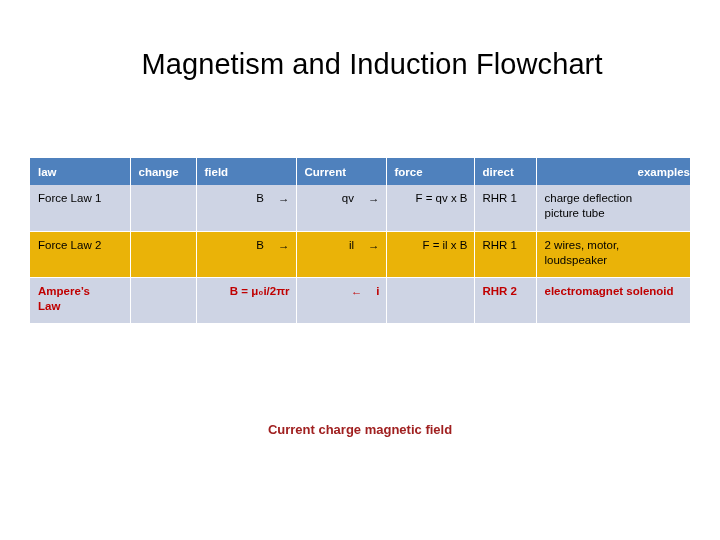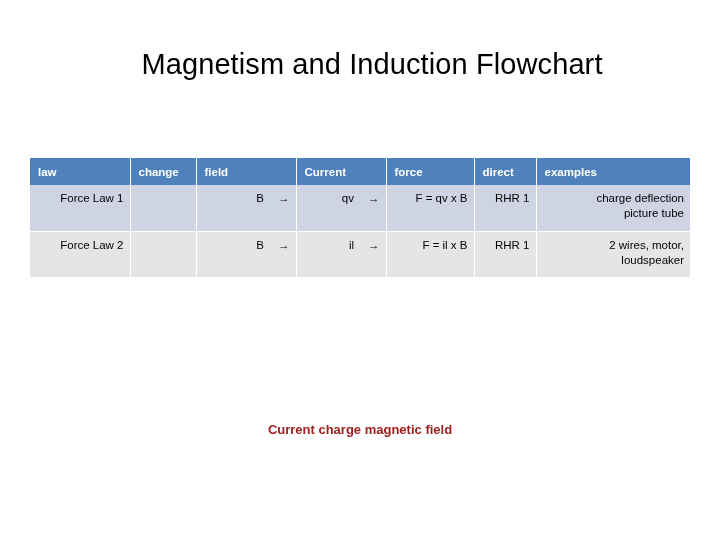--- a/index.html
+++ b/index.html
@@ -61,42 +61,42 @@
     font-size: 11.5px;
     font-weight: 700;
     text-align: left;
     padding: 7px 0 7px 8px;
     border: none;
     border-right: 1px solid #ffffff;
     vertical-align: middle;
     height: 27px;
     box-sizing: border-box;
   }
-  table.flowchart th:last-child { border-right: none; }
+  table.flowchart th:last-child { border-right: none; text-align: right; }
 
   table.flowchart td {
     font-size: 11.5px;
     color: #000000;
     padding: 6px 6px 6px 8px;
     border: none;
     border-right: 1px solid #ffffff;
     border-bottom: 1px solid #ffffff;
     vertical-align: top;
     height: 46px;
     box-sizing: border-box;
     line-height: 15px;
   }
   table.flowchart td:last-child { border-right: none; }
 
   tr.band-dark td  { background: #CED4E4; }
-  tr.band-light td { background: #e5e5e5; }
+  tr.band-light td { background: #eab308; }
 
   tr.row-red td { color: #C00000; font-weight: 700; }
 
-  .cell-left   { text-align: right; }
+  .cell-left   { text-align: left; }
   .cell-center { text-align: right; }
 
   .cell-pad-r { padding-right: 14px; }
 
   .arrow-cell {
     text-align: right;
     white-space: nowrap;
   }
   .arrow-cell .sym { display: inline-block; }
   .arrow-cell .arrow { display: inline-block; margin-left: 14px; }
@@ -174,20 +174,36 @@
             <span class="sym">il</span><span class="arrow">→</span>
           </td>
           <td class="cell-center">F = il x B</td>
           <td class="cell-left">RHR 1</td>
           <td class="cell-left">
             <span class="stack-line">2 wires, motor,</span>
             <span class="stack-line">loudspeaker</span>
           </td>
         </tr>
 
+        <tr class="band-dark row-red">
+          <td class="cell-left">
+            <span class="stack-line">Ampere’s</span>
+            <span class="stack-line">Law</span>
+          </td>
+          <td class="cell-left"></td>
+          <td class="cell-center">B = μ₀i/2πr</td>
+          <td class="arrow-cell cell-left">
+            <span class="sym">←</span><span class="arrow">i</span>
+          </td>
+          <td class="cell-center"></td>
+          <td class="cell-left">RHR 2</td>
+          <td class="cell-left">
+            <span class="stack-line">electromagnet solenoid</span>
+          </td>
+        </tr>
 
 
       </tbody>
     </table>
   </div>
 
   <div class="caption">Current charge magnetic field</div>
 
 </div>
 

